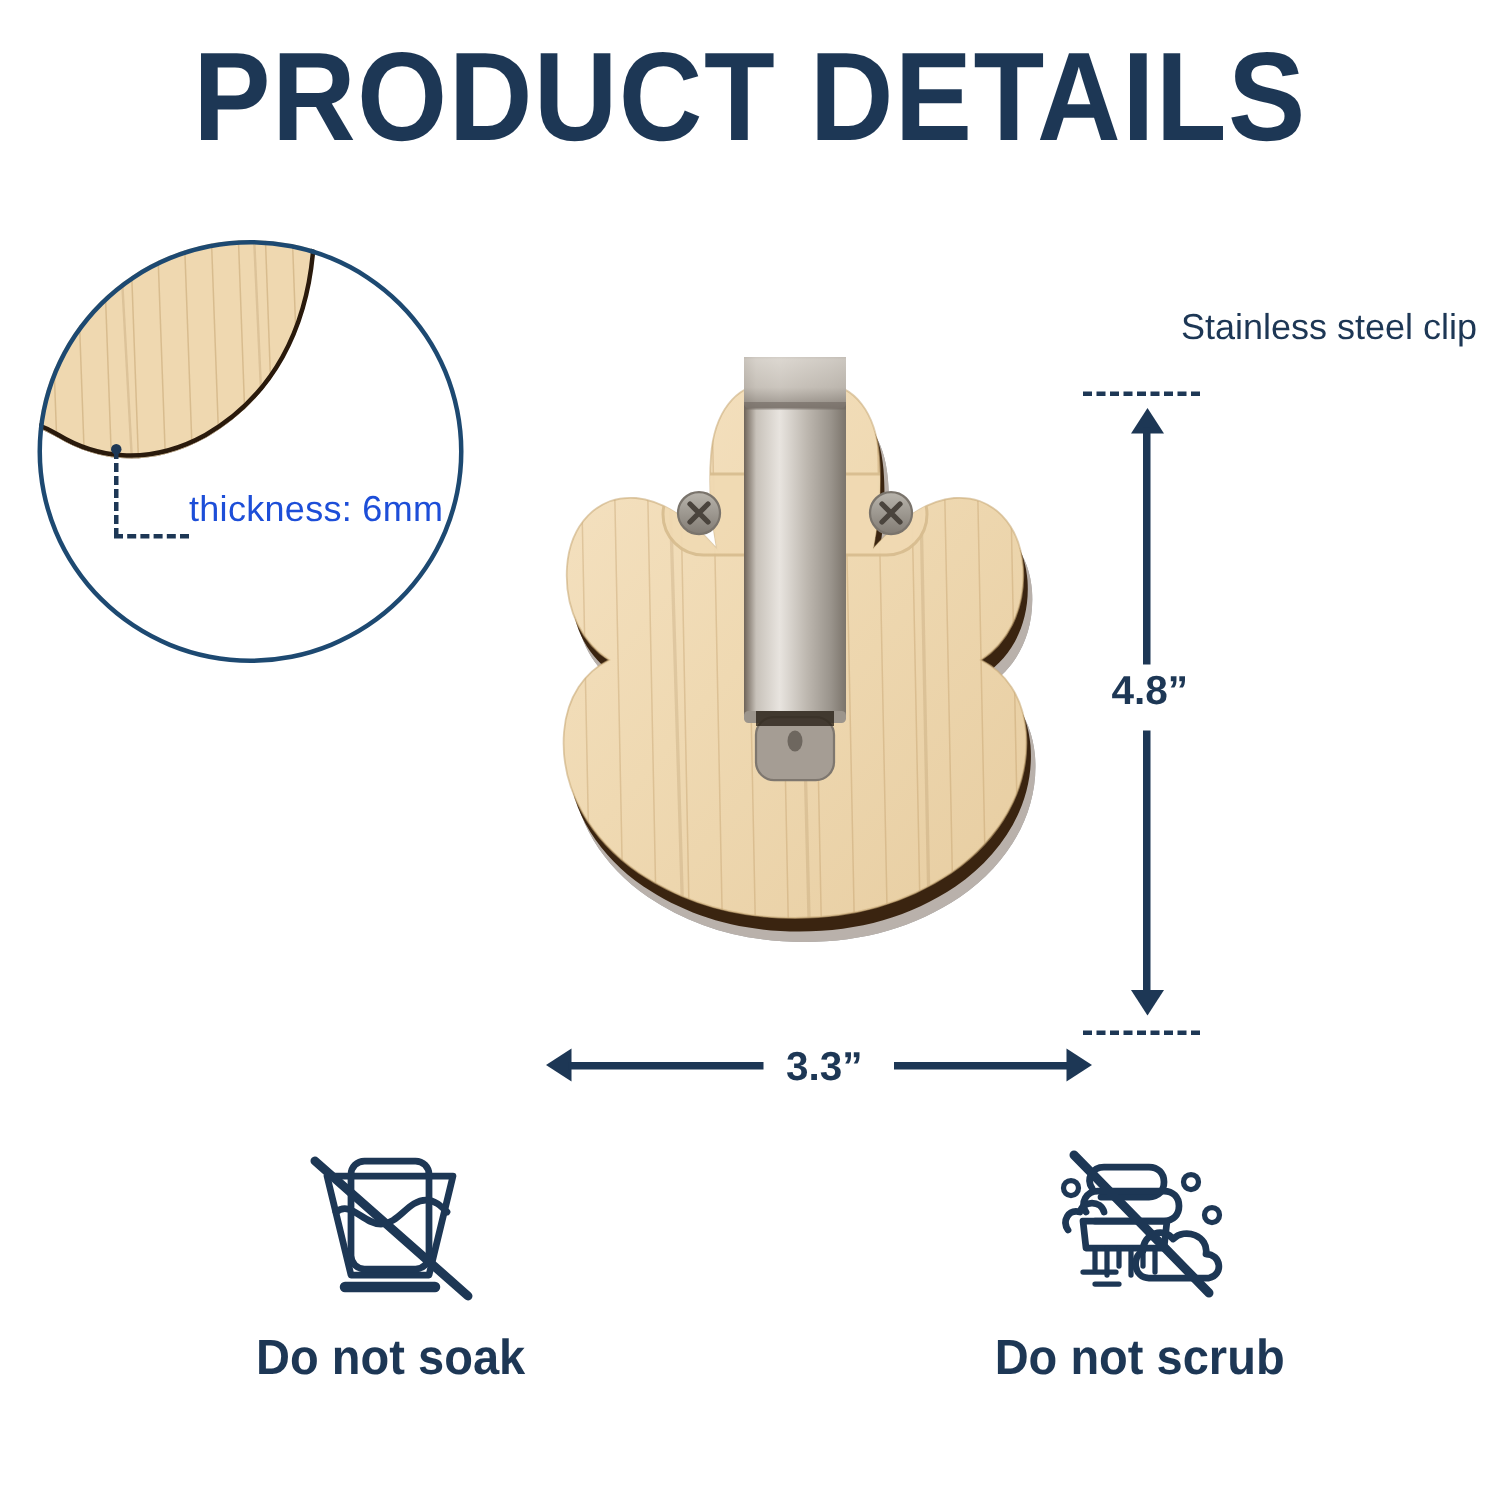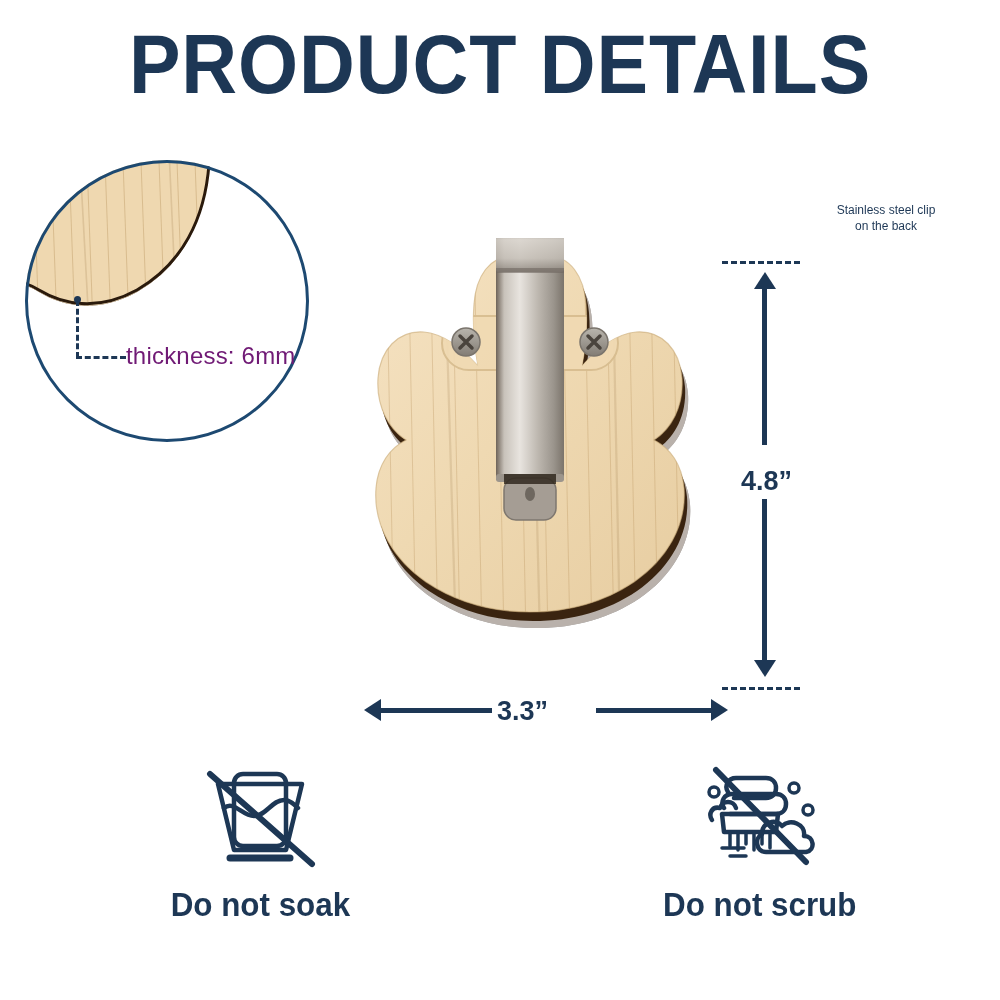--- a/index.html
+++ b/index.html
@@ -78,23 +78,23 @@
     border-left: 3px dashed #1d3755;
   }
   .hline-dashed {
     position: absolute;
     height: 0;
     border-top: 3px dashed #1d3755;
   }
   #thickness-label {
     position: absolute;
     left: 126px;
-    top: 342px;
+    top: 326px;
     font-size: 24px;
-    color: #701a75;
+    color: #1d4ed8;
     white-space: nowrap;
     letter-spacing: 0.2px;
   }
 
   
   #product-photo {
     position: absolute;
     left: 344px;
     top: 238px;
     width: 372px;
@@ -130,39 +130,38 @@
     border-top: 11px solid transparent;
     border-bottom: 11px solid transparent;
     border-left: 17px solid #1d3755;
   }
   #clip-note {
     position: absolute;
     left: 786px;
     top: 203px;
     width: 200px;
     text-align: center;
-    font-size: 12px;
+    font-size: 24px;
     line-height: 1.3;
     color: #1d3755;
   }
   #height-label {
     position: absolute;
     left: 735px;
     top: 443px;
     font-size: 27px;
     font-weight: bold;
     color: #1d3755;
     background: #ffffff;
     padding: 2px 6px;
     white-space: nowrap;
-    margin-top: 21px;
   }
   #width-label {
     position: absolute;
-    left: 492px;
+    left: 519px;
     top: 694px;
     font-size: 27px;
     font-weight: bold;
     color: #1d3755;
     background: #ffffff;
     padding: 2px 5px;
     white-space: nowrap;
   }
 
   
@@ -356,21 +355,20 @@
     </g>
     <g>
       <circle cx="250" cy="104" r="14" fill="url(#screwGrad)" stroke="#7a746c" stroke-width="1.5"></circle>
       <path d="M244,98 L256,110 M256,98 L244,110" stroke="#4a443d" stroke-width="3.5" stroke-linecap="round"></path>
     </g>
   </svg>
 </div>
 
 <div id="clip-note">
   <div>Stainless steel clip</div>
-  <div>on the back</div>
 </div>
 
 <div class="hline-dashed" style="left:722px; top:261px; width:78px;"></div>
 <div class="hline-dashed" style="left:722px; top:687px; width:78px;"></div>
 <div class="arrow arrow-up" style="left:754px; top:272px;"></div>
 <div class="solid-line" style="left:762px; top:285px; width:5px; height:160px;"></div>
 <div class="solid-line" style="left:762px; top:487px; width:5px; height:175px;"></div>
 <div class="arrow arrow-down" style="left:754px; top:660px;"></div>
 <div id="height-label">4.8”</div>
 

